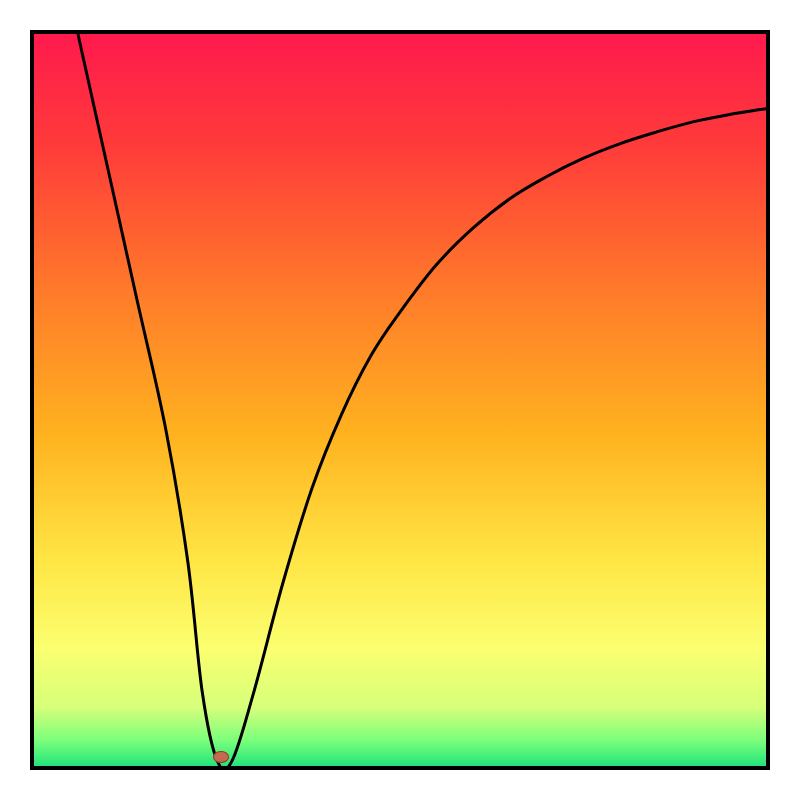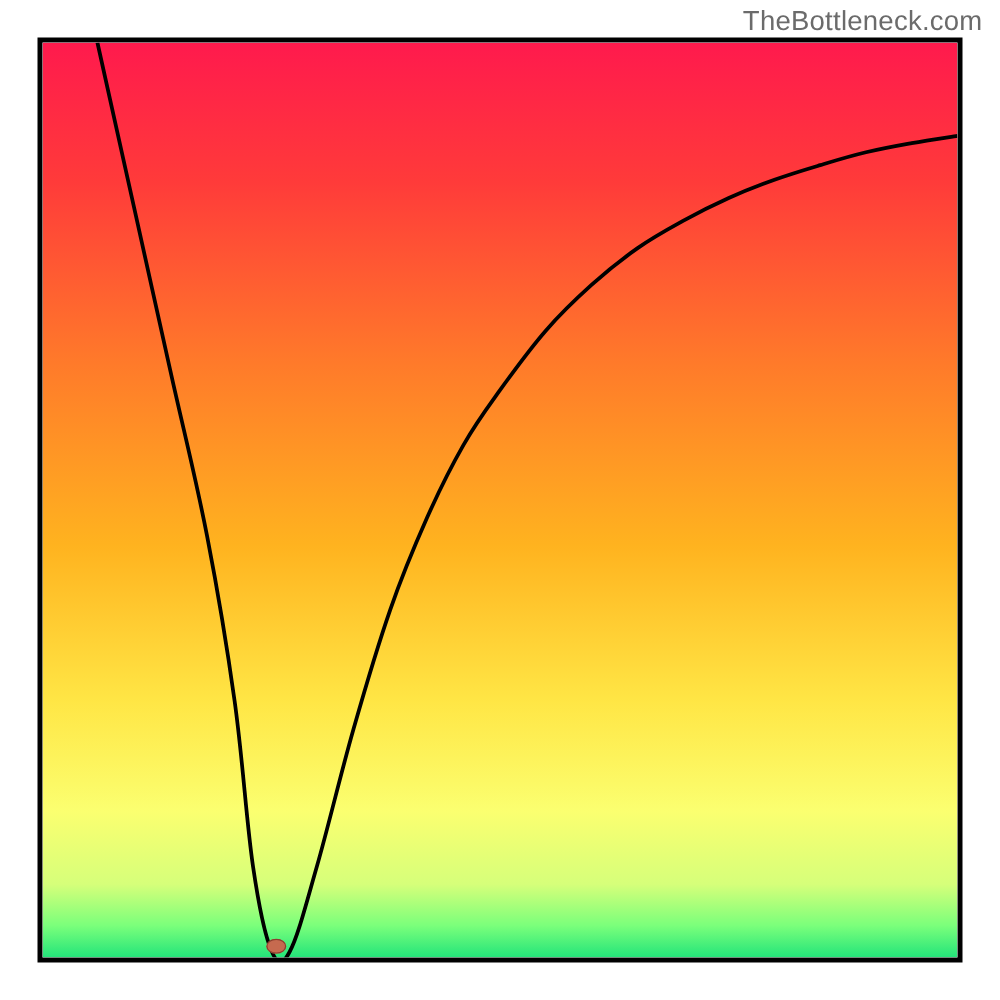--- a/index.html
+++ b/index.html
@@ -54,21 +54,20 @@
     position: absolute;
     border-radius: 50%;
     transform: translate(-50%, -50%);
   }
 </style>
 </head>
 <body>
 
 <div class="frame">
 
-  <div class="watermark">TheBottleneck.com</div>
 
   <div class="plot-border">
     <svg class="gradient-bg" viewBox="0 0 732 732" preserveAspectRatio="none">
       <defs>
         <linearGradient id="bg-grad" x1="0" y1="0" x2="0" y2="1">
             <stop offset="0%" stop-color="#ff1a4d"></stop>
             <stop offset="15%" stop-color="#ff3a3a"></stop>
             <stop offset="35%" stop-color="#ff7a2a"></stop>
             <stop offset="55.00000000000001%" stop-color="#ffb31f"></stop>
             <stop offset="72%" stop-color="#ffe645"></stop>

